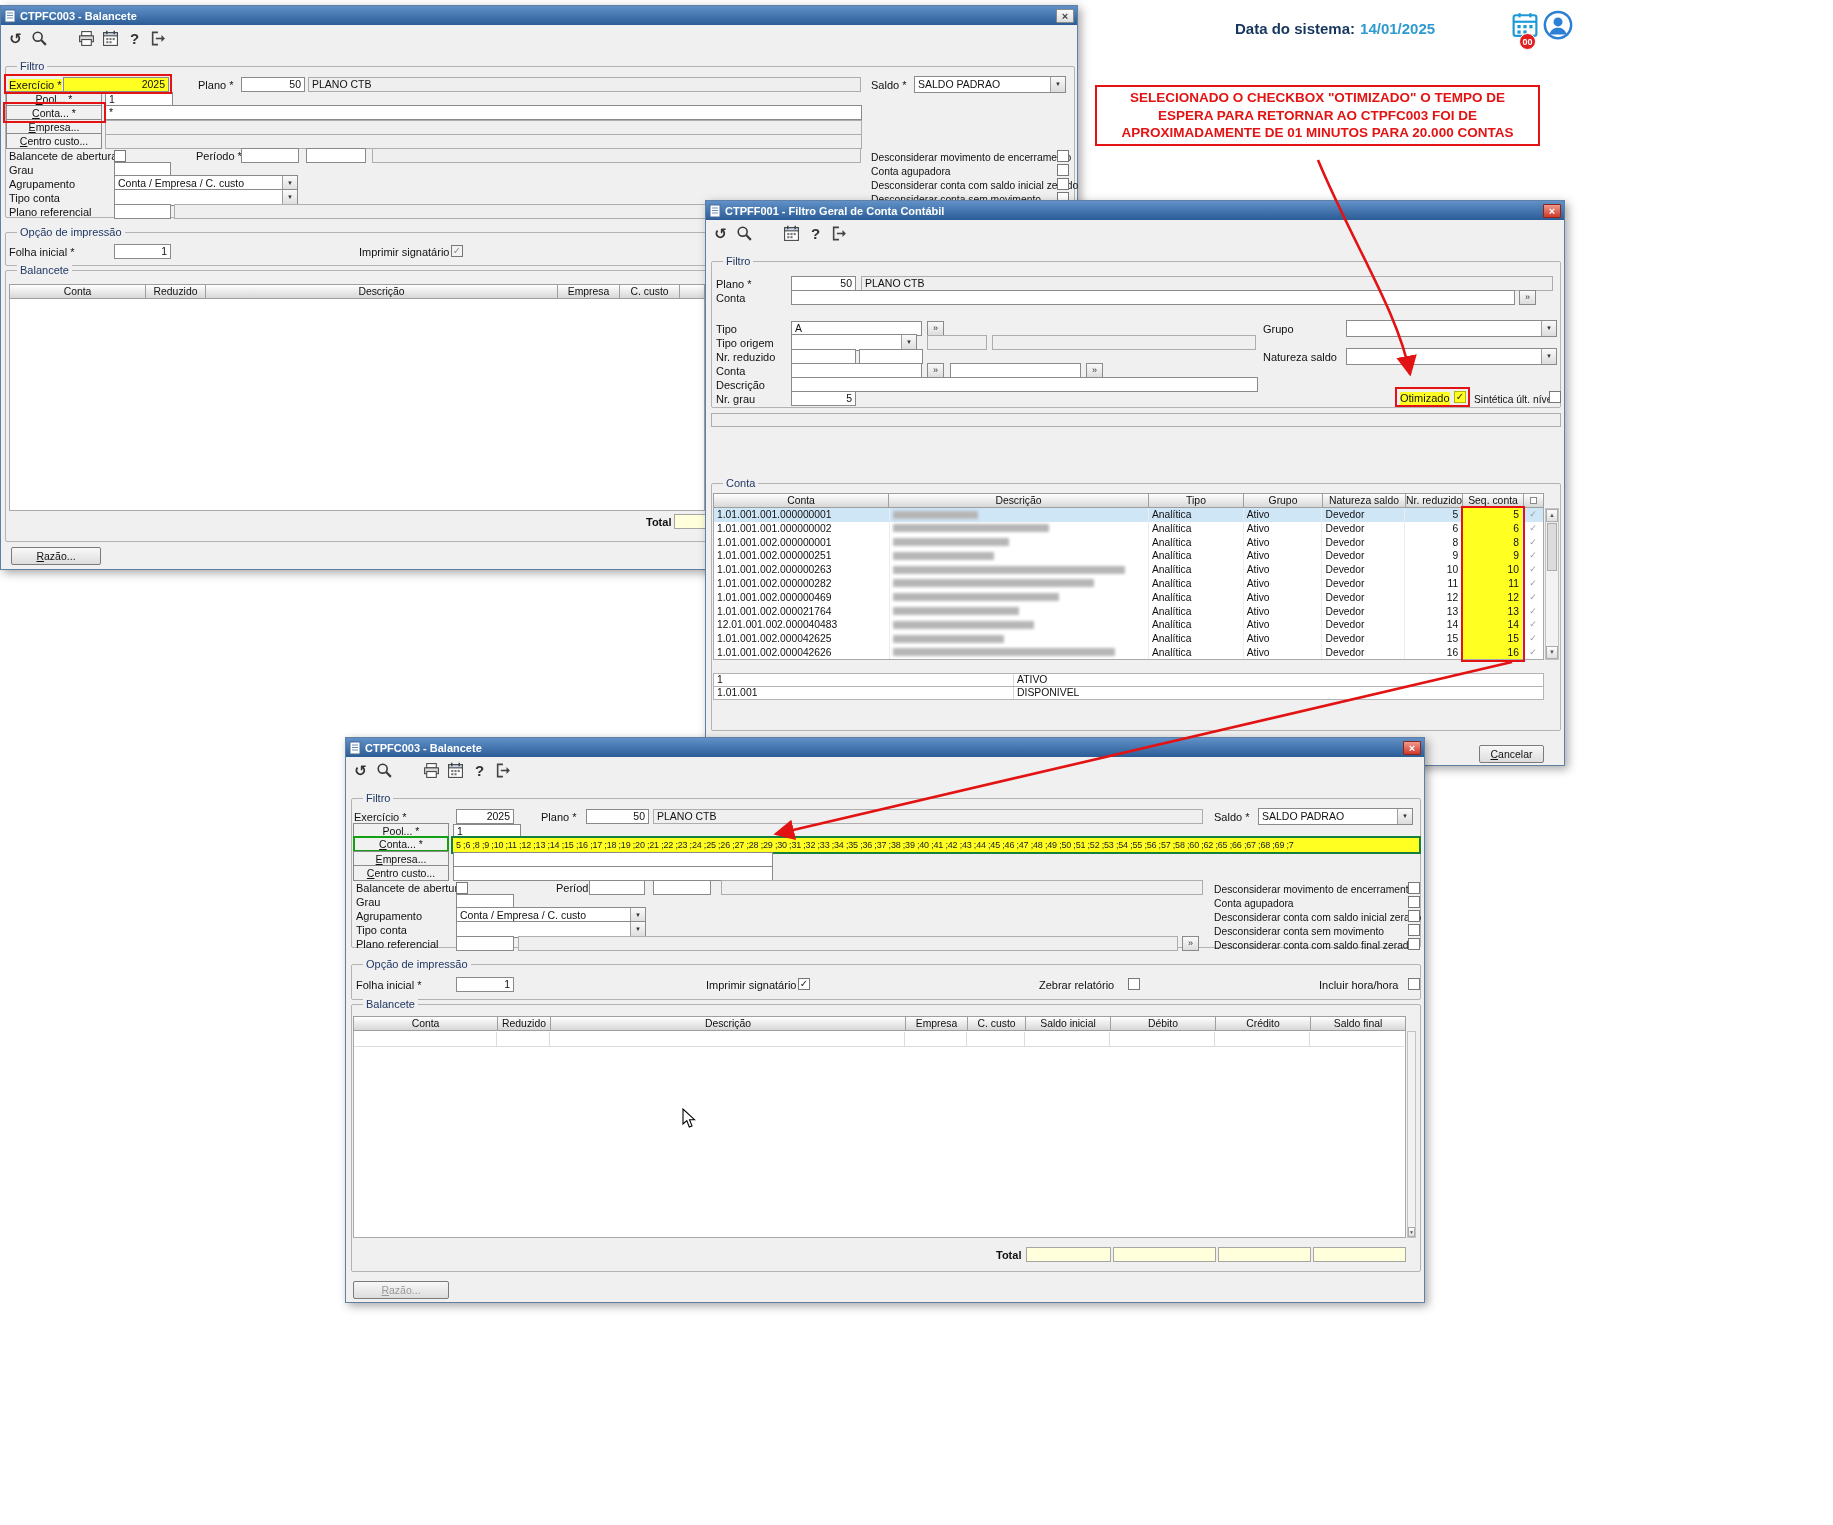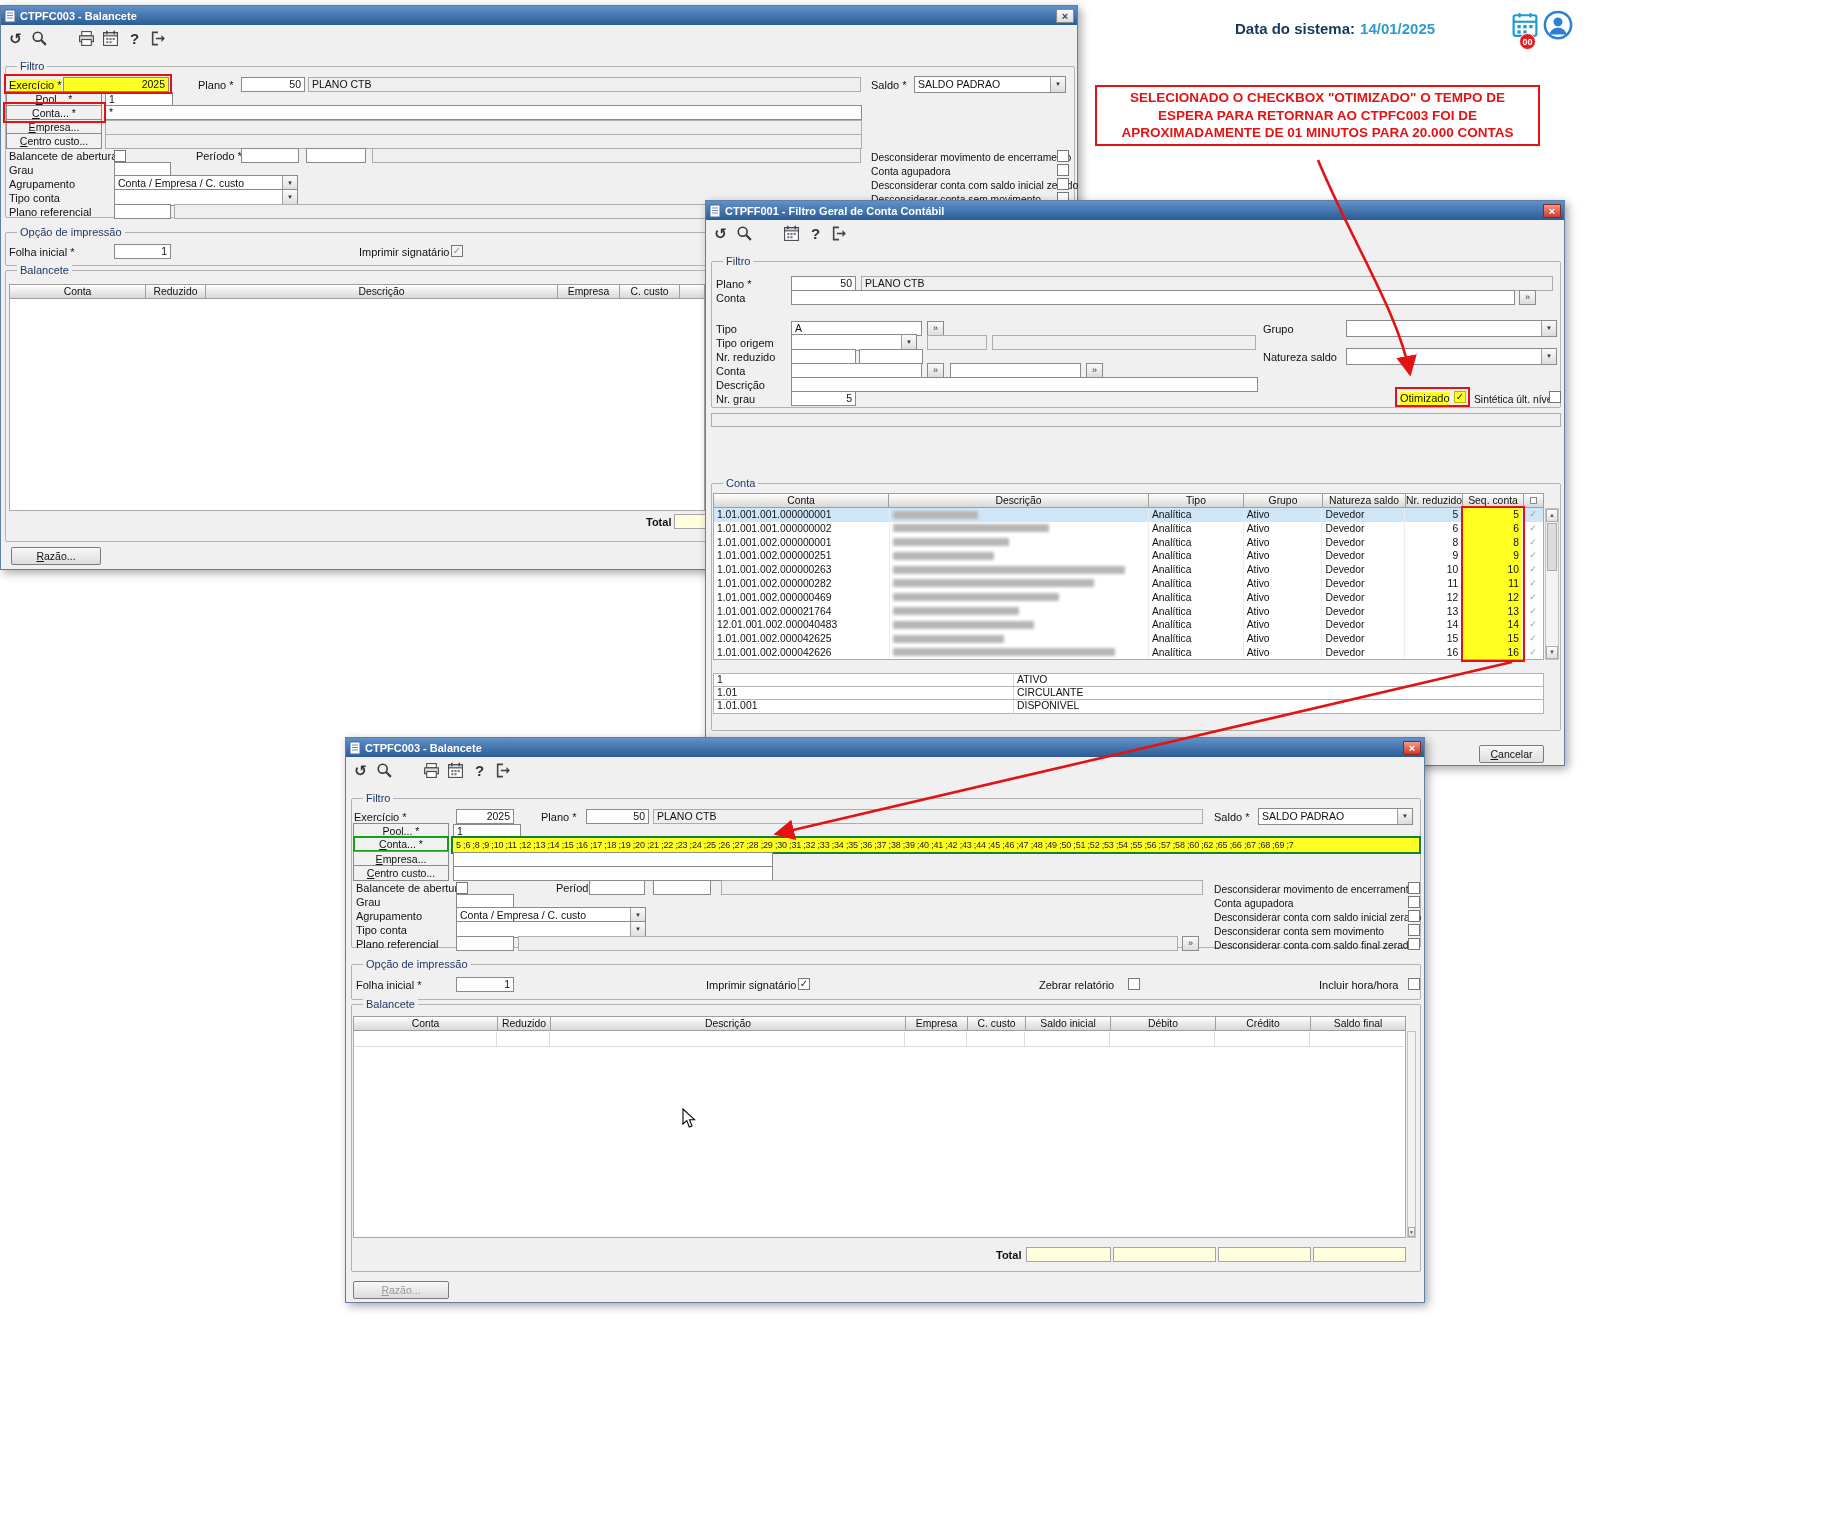--- a/index.html
+++ b/index.html
@@ -481,24 +481,20 @@
     <div class="sbt" style="top:14px;height:48px"></div>
     <div class="sbb" style="bottom:0">▼</div>
   </div>
 
   <div class="sumwrap" style="left:7px;top:472px;width:831px">
     <div class="sumrow">
       <div class="sc1">1</div>
       <div class="sc2">ATIVO</div>
     </div>
     <div class="sumrow">
-      <div class="sc1">1.01</div>
-      <div class="sc2">CIRCULANTE</div>
-    </div>
-    <div class="sumrow">
       <div class="sc1">1.01.001</div>
       <div class="sc2">DISPONIVEL</div>
     </div>
   </div>
   <div class="pbtn" style="left:773px;top:544px;width:65px">Cancelar</div>
 </div>
 
 <div class="win" style="left:345px;top:737px;width:1080px;height:566px;z-index:30">
   <div class="tb">
     <svg class="tbi" style="width:12px;height:14px">

